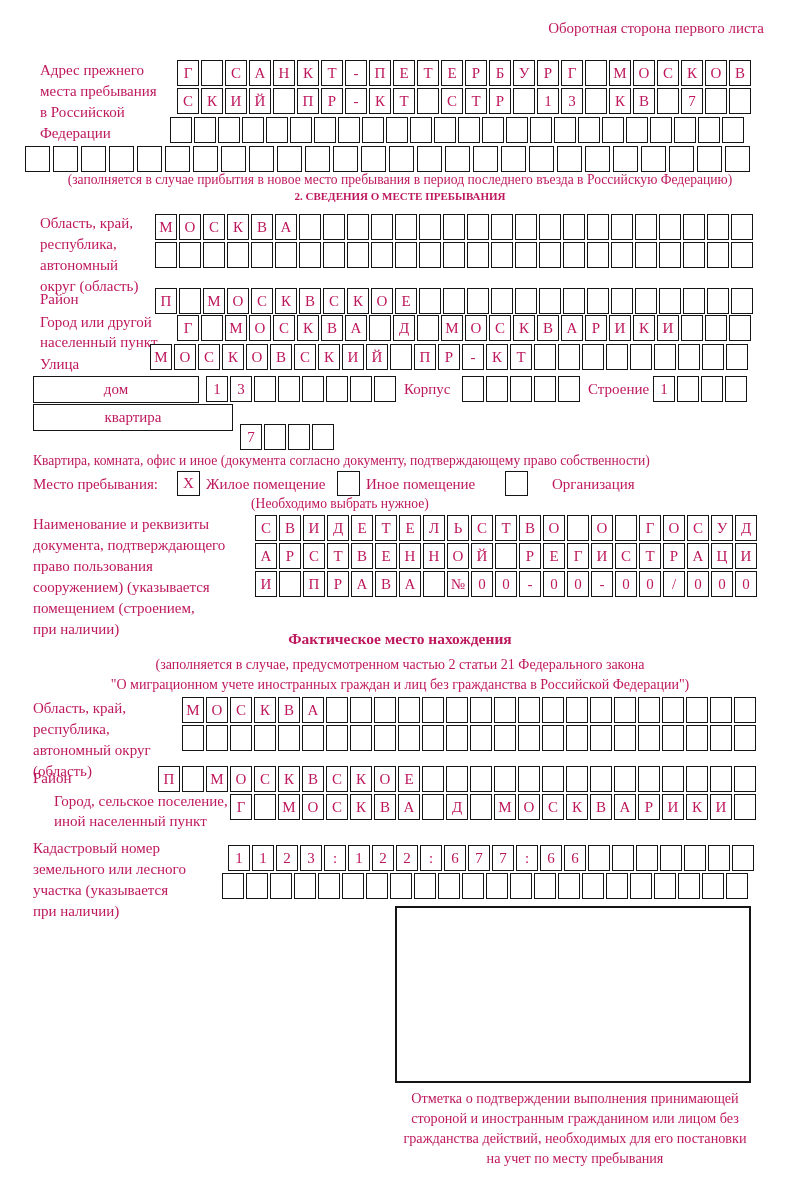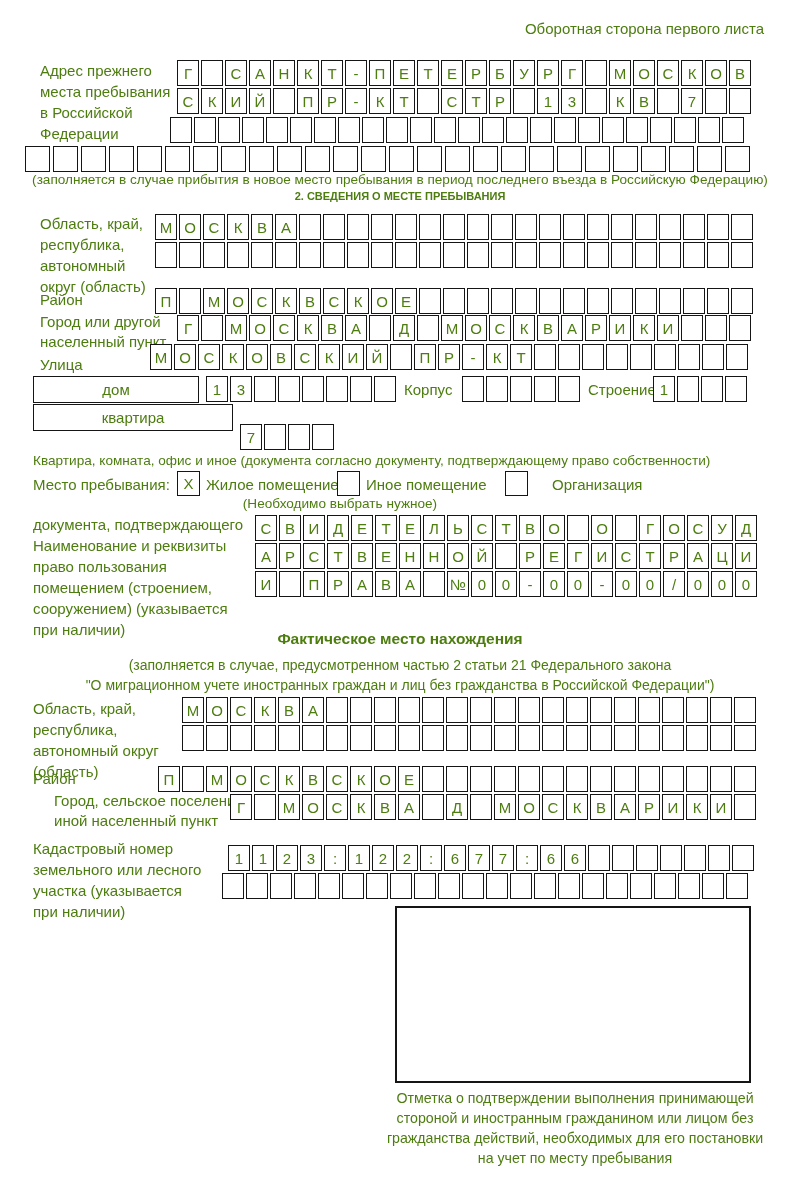--- a/index.html
+++ b/index.html
@@ -1,17 +1,17 @@
 <!DOCTYPE html>
 <html lang="ru"><head>
 <meta charset="utf-8">
 <style>
   html,body{margin:0;padding:0;background:#fff;}
   .page{position:relative;width:800px;height:1180px;background:#fff;
-        font-family:Liberation Sans, sans-serif;color:#4d7c0f;overflow:hidden;}
+        font-family:Liberation Serif, serif;color:#be185d;overflow:hidden;}
   .abs{position:absolute;}
   .lbl{font-size:15px;line-height:21px;white-space:nowrap;}
   .lbl span{display:block;}
   .lbl2 span{line-height:20px;}
   .note{font-size:13.6px;white-space:nowrap;}
   .center{left:0;width:800px;text-align:center;}
   .title{font-size:11px;font-weight:bold;}
   .subtitle{font-size:15.5px;font-weight:bold;}
   .cellrow{position:absolute;display:flex;}
   .cell{box-sizing:border-box;width:22px;height:26px;border:1.6px solid #151515;
@@ -339,25 +339,25 @@
   <div class="abs lbl" style="left:33px;top:474px;">Место пребывания:</div>
   <div class="checkbox" style="left:177px;top:471px;">X</div>
   <div class="abs lbl" style="left:206px;top:474px;">Жилое помещение</div>
   <div class="checkbox" style="left:337px;top:471px;"></div>
   <div class="abs lbl" style="left:366px;top:474px;">Иное помещение</div>
   <div class="checkbox" style="left:505px;top:471px;"></div>
   <div class="abs lbl" style="left:552px;top:474px;">Организация</div>
   <div class="abs note" style="left:180px;top:496px;width:320px;text-align:center;">(Необходимо выбрать нужное)</div>
 
   <div class="abs lbl" style="left:33px;top:514px;">
+    <span>Наименование и реквизиты</span>
     <span>документа, подтверждающего</span>
-    <span>Наименование и реквизиты</span>
     <span>право пользования</span>
+    <span>сооружением) (указывается</span>
     <span>помещением (строением,</span>
-    <span>сооружением) (указывается</span>
     <span>при наличии)</span>
   </div>
   <div class="cellrow" style="left:255px;top:515px;">
       <span class="cell">С</span>
       <span class="cell">В</span>
       <span class="cell">И</span>
       <span class="cell">Д</span>
       <span class="cell">Е</span>
       <span class="cell">Т</span>
       <span class="cell">Е</span>

